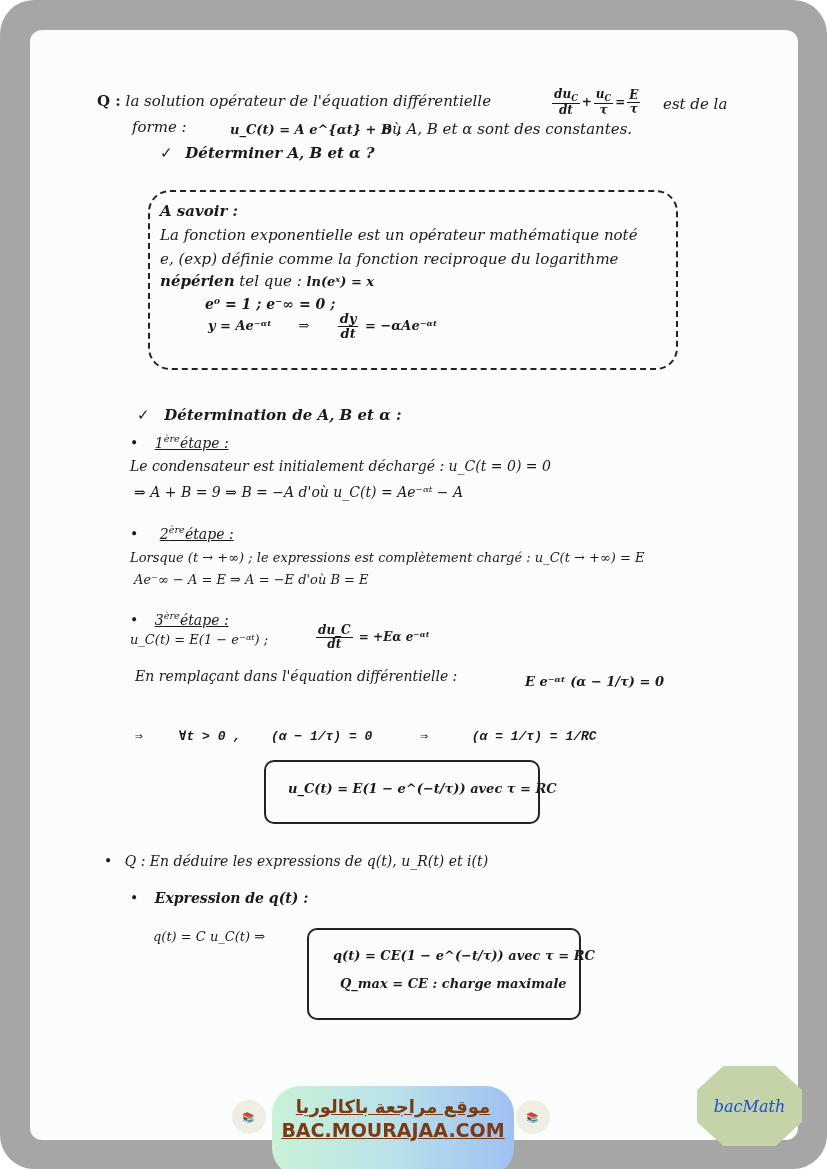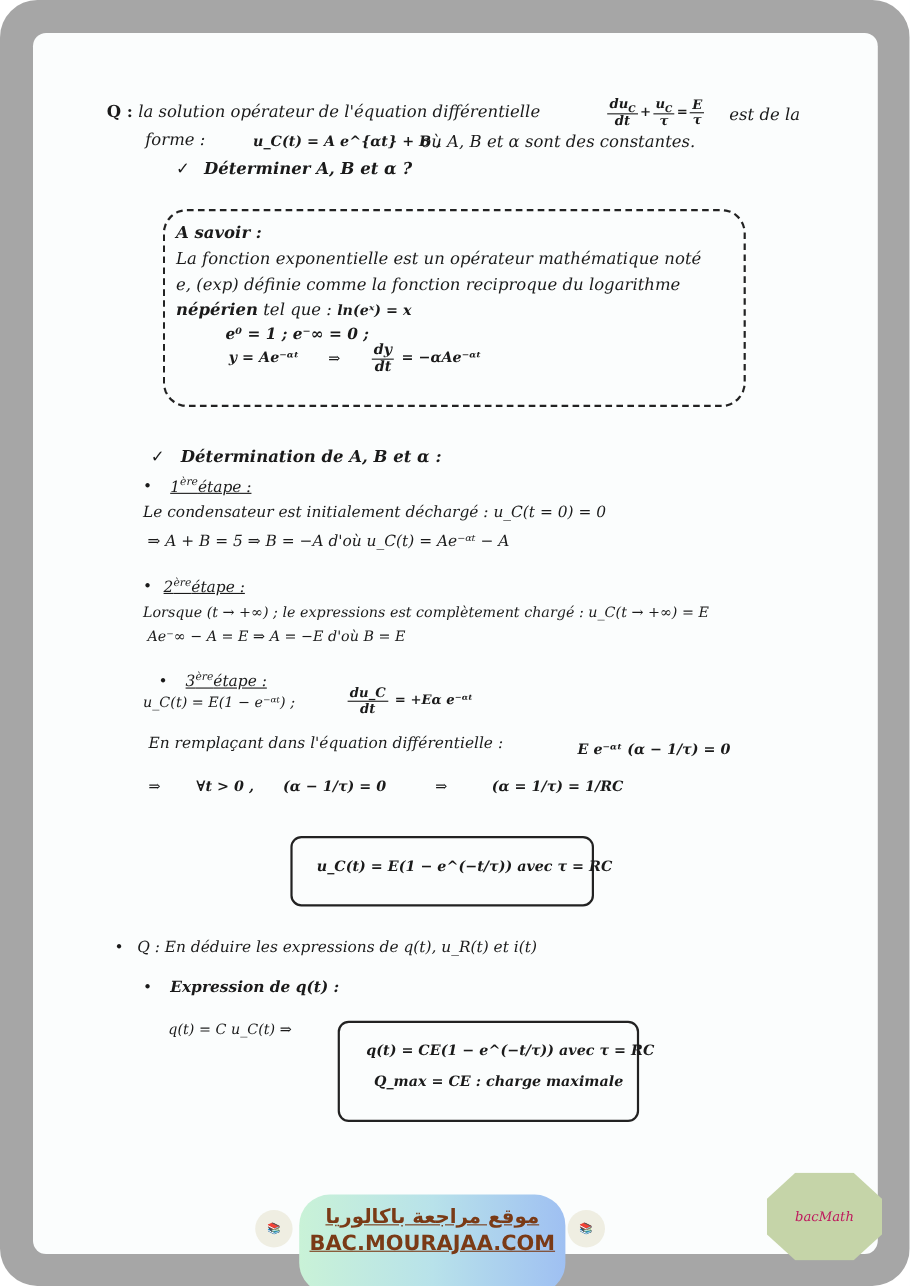--- a/index.html
+++ b/index.html
@@ -50,21 +50,21 @@
     position: absolute; width: 34px; height: 34px; border-radius: 50%;
     background: #efeee2; display: flex; align-items: center; justify-content: center;
     font-size: 10px;
   }
   .bacmath {
     position: absolute; left: 697px; top: 1066px; width: 105px; height: 80px;
     background: #c5d4a8;
     clip-path: polygon(25% 0, 75% 0, 100% 30%, 100% 70%, 75% 100%, 25% 100%, 0 70%, 0 30%);
     display: flex; align-items: center; justify-content: center;
   }
-  .bacmath span { font-family: "DejaVu Serif", serif; font-style: italic; color: #be185d; font-size: 12px; }
+  .bacmath span { font-family: "DejaVu Serif", serif; font-style: italic; color: #1d4ed8; font-size: 16px; }
 </style>
 </head>
 <body>
 
 <div class="frame"></div>
 <div class="page"></div>
 
 <div class="abs t15" style="left:97px; top:92px;">
   <span class="b">Q :</span>
   <span class="it">la solution opérateur de l'équation différentielle</span>
@@ -113,44 +113,44 @@
 <div class="abs t15" style="left:137px; top:406px;">
   <span>✓</span>
   <span class="it b" style="margin-left:10px;">Détermination de A, B et α :</span>
 </div>
 
 <div class="abs t14" style="left:130px; top:433px;">
   <span>•</span>
   <span class="u it" style="margin-left:12px;"><span>1</span><sup>ère</sup><span>étape :</span></span>
 </div>
 <div class="abs t14 it" style="left:130px; top:458px;">Le condensateur est initialement déchargé : u_C(t = 0) = 0</div>
-<div class="abs t14 math" style="left:134px; top:484px;">⇒ A + B = 5 ⇒ B = −A    d'où u_C(t) = Ae⁻ᵅᵗ − A</div>
+<div class="abs t14 math" style="left:134px; top:484px;">⇒ A + B = 9 ⇒ B = −A    d'où u_C(t) = Ae⁻ᵅᵗ − A</div>
 
 <div class="abs t14" style="left:130px; top:524px;">
   <span>•</span>
-  <span class="u it" style="margin-left:6px;"><span>2</span><sup>ère</sup><span>étape :</span></span>
+  <span class="u it" style="margin-left:17px;"><span>2</span><sup>ère</sup><span>étape :</span></span>
 </div>
 <div class="abs t13 it" style="left:130px; top:550px;">Lorsque (t → +∞) ; le expressions est complètement chargé : u_C(t → +∞) = E</div>
 <div class="abs t13 math" style="left:134px; top:572px;">Ae⁻∞ − A = E   ⇒ A = −E   d'où  B = E</div>
 
-<div class="abs t14" style="left:144px; top:610px;">
+<div class="abs t14" style="left:130px; top:610px;">
   <span>•</span>
   <span class="u it" style="margin-left:12px;"><span>3</span><sup>ère</sup><span>étape :</span></span>
 </div>
 <div class="abs t13 math" style="left:130px; top:632px;">u_C(t) = E(1 − e⁻ᵅᵗ)  ;</div>
 <div class="abs t12 mb" style="left:314px; top:624px;text-align:center;">
   <span class="frac">
       <span class="num">du_C</span>
       <span class="den">dt</span>
     </span>
   <span>= +Eα e⁻ᵅᵗ</span>
 </div>
 <div class="abs t14 it" style="left:135px; top:668px;">En remplaçant dans l'équation différentielle :</div>
 <div class="abs t13 mb" style="left:525px; top:674px;">E e⁻ᵅᵗ (α − 1/τ) = 0</div>
-<div class="abs t13 mb" style="left:135px; top:708px;">
+<div class="abs t13 mb" style="left:135px; top:728px;font-family:Liberation Mono, monospace;">
   <span style="font-weight:normal;">⇒</span>
   <span style="margin-left:28px;">∀t &gt; 0 ,</span>
   <span style="margin-left:22px;">(α − 1/τ) = 0</span>
   <span style="margin-left:40px; font-weight:normal;">⇒</span>
   <span style="margin-left:36px;">(α = 1/τ) = 1/RC</span>
 </div>
 
 <div class="solidbox" style="left:264px; top:760px; width:272px; height:60px;"></div>
 <div class="abs t13 mb" style="left:288px; top:781px;">u_C(t)  = E(1 − e^(−t/τ)) avec τ = RC</div>
 

